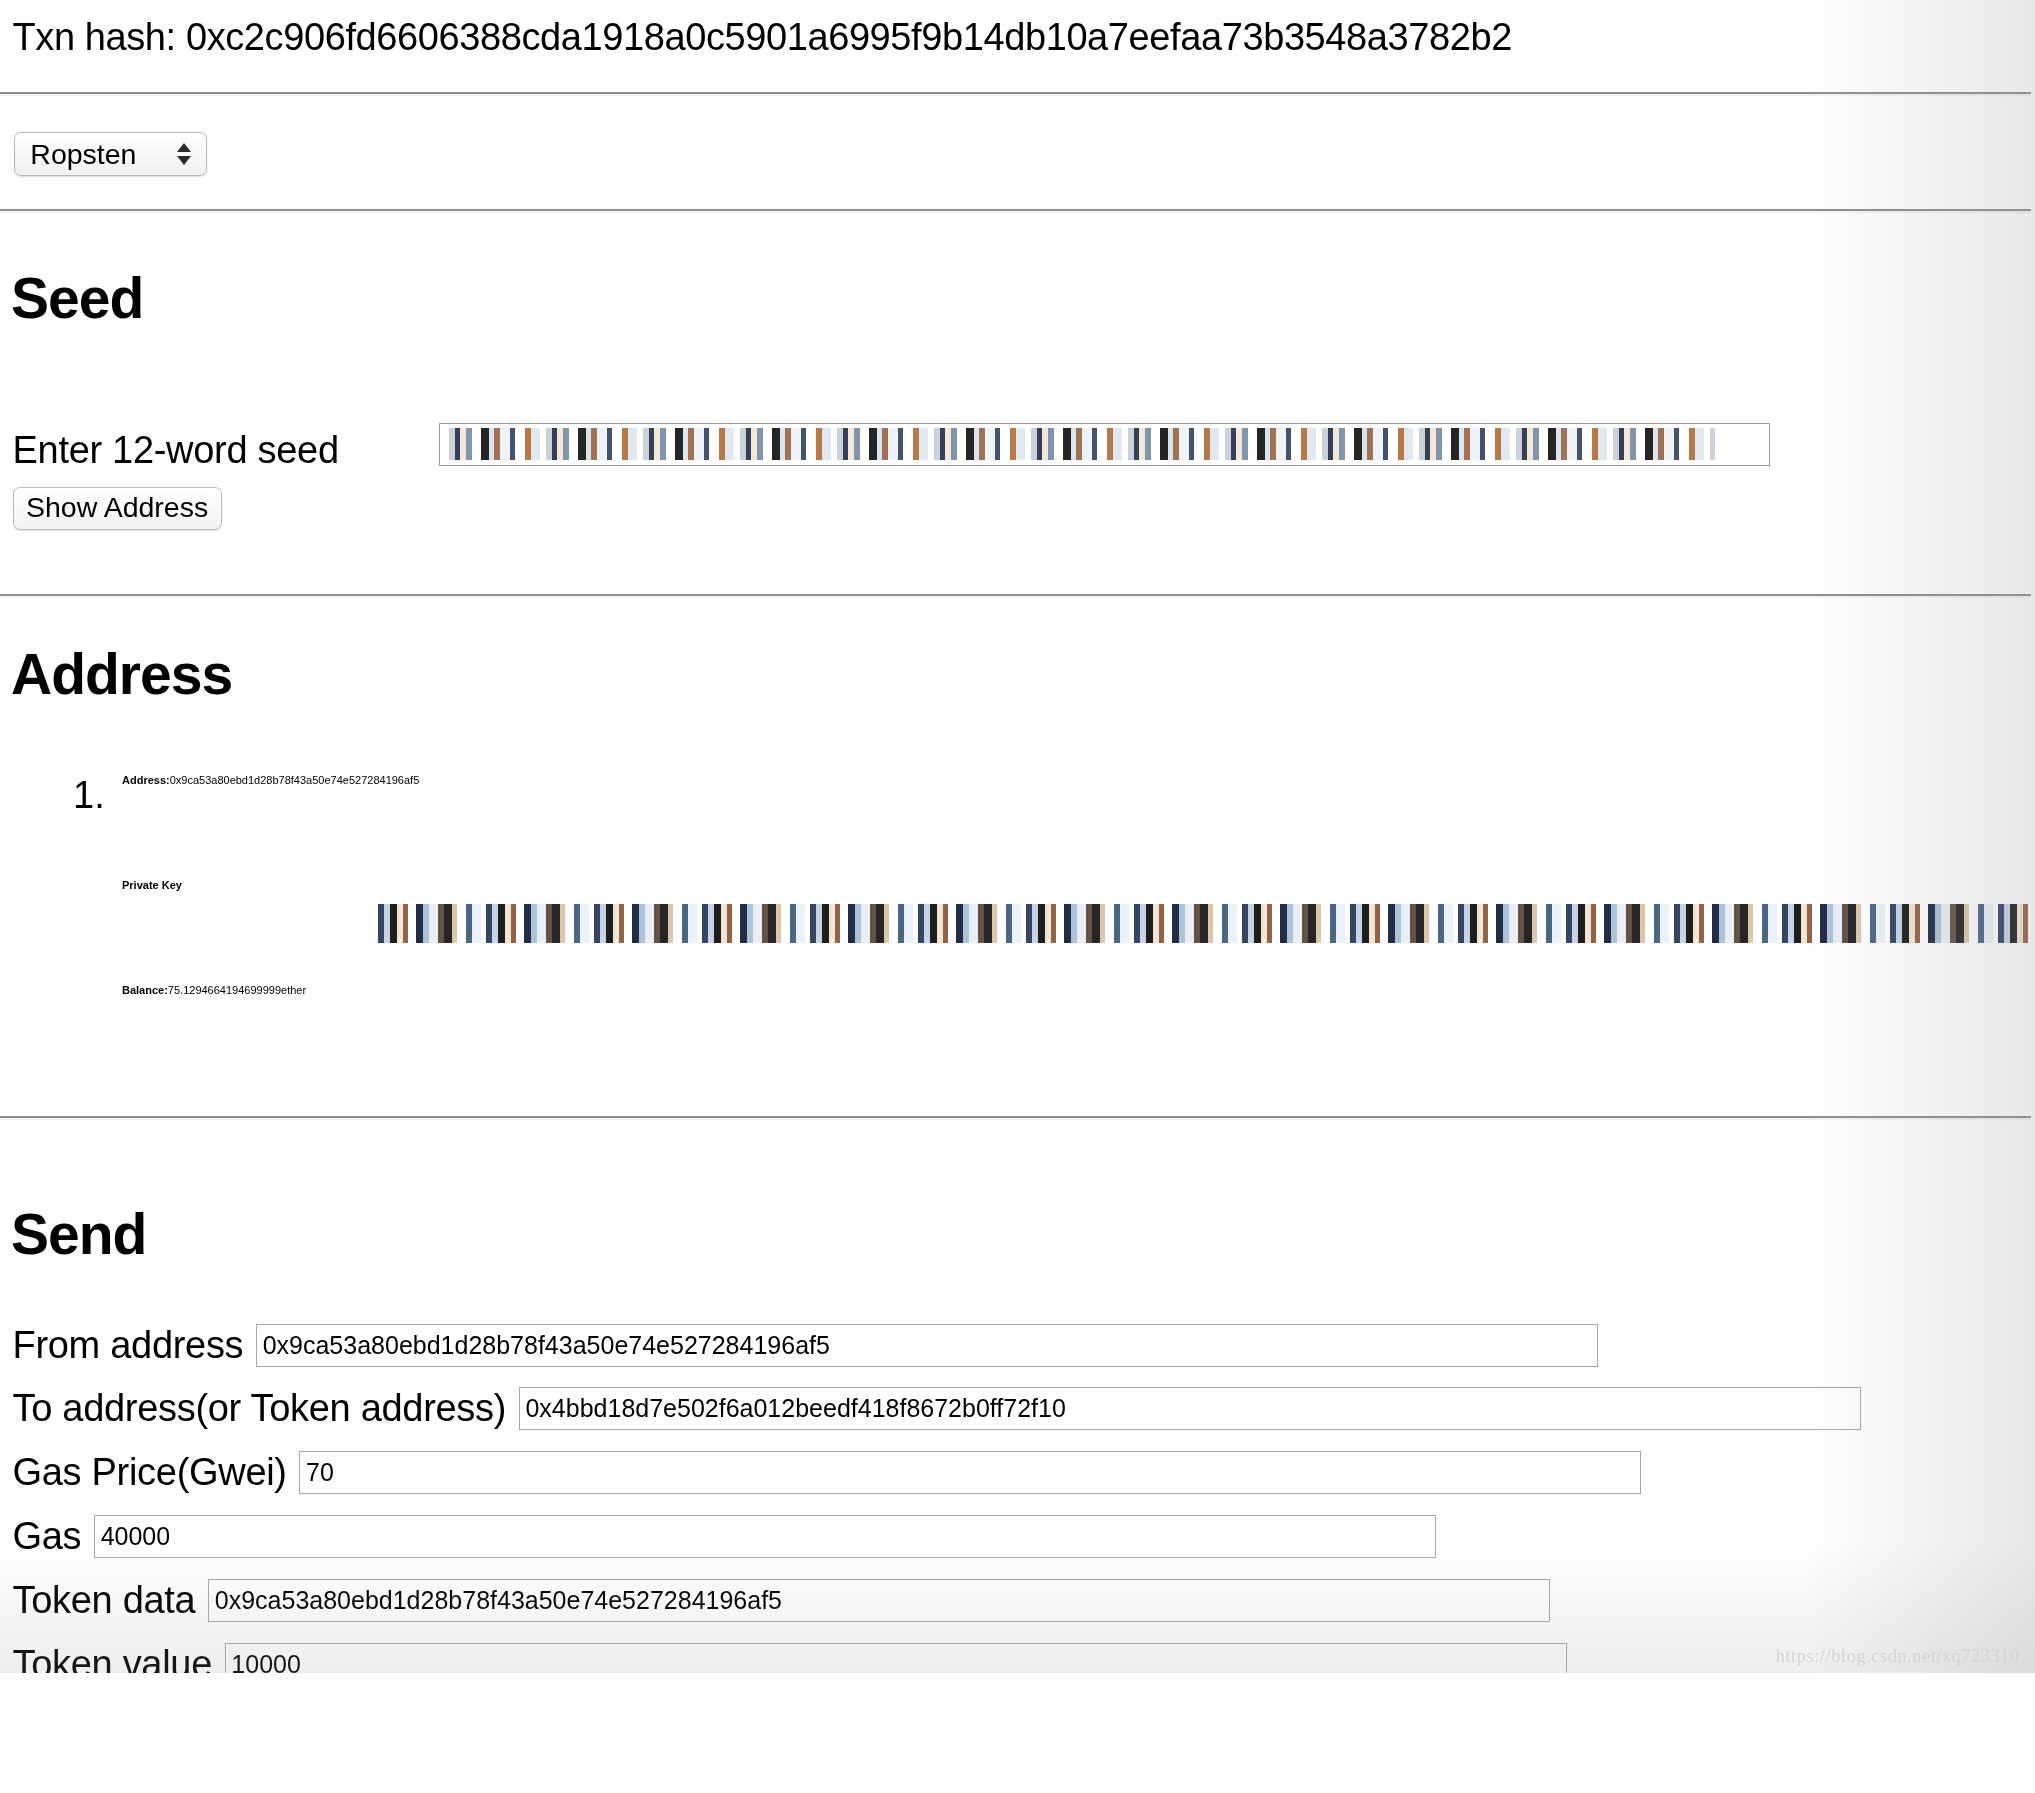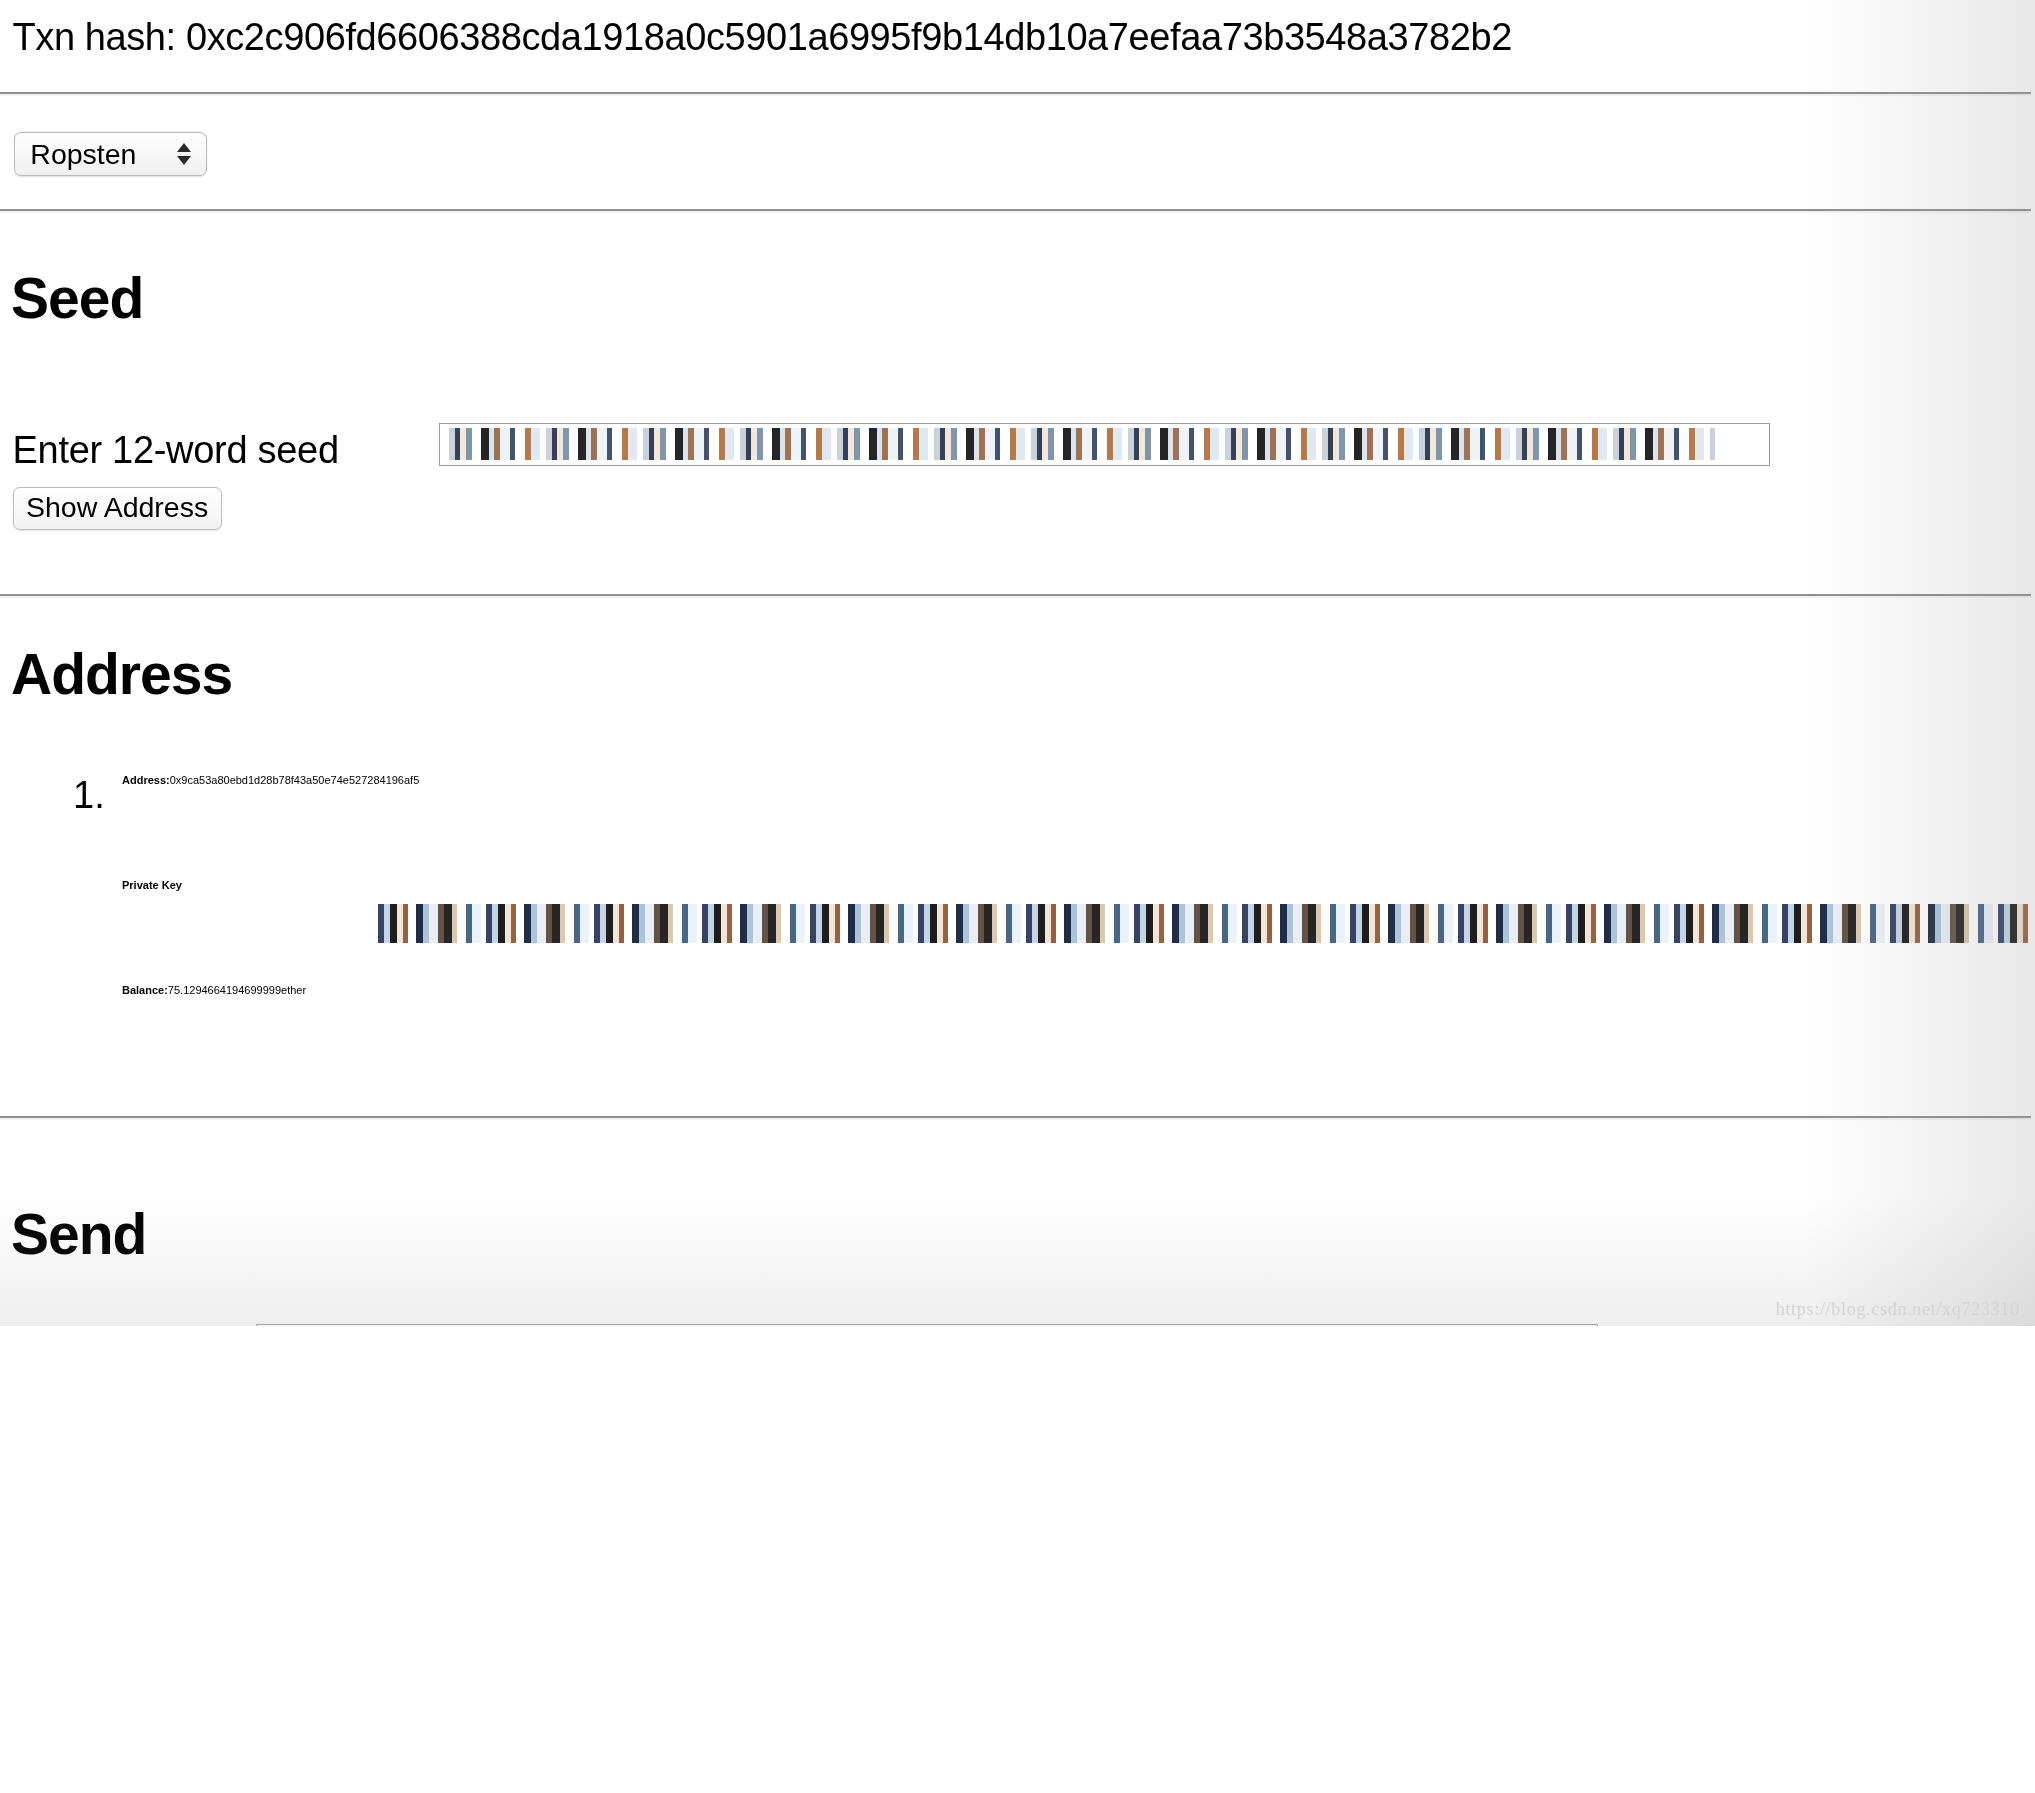--- a/index.html
+++ b/index.html
@@ -8,21 +8,21 @@
     background: #ffffff;
   }
   body {
     font-family: "Liberation Sans", sans-serif;
     color: #000000;
     -webkit-font-smoothing: antialiased;
   }
   #page {
     position: relative;
     width: 2035px;
-    height: 1326px;
+    height: 1673px;
     overflow: hidden;
     background: #ffffff;
   }
   
   #vignette {
     position: absolute;
     inset: 0;
     pointer-events: none;
     background:
       linear-gradient(to left, rgba(150,150,150,0.22) 0px, rgba(150,150,150,0.0) 229px),

